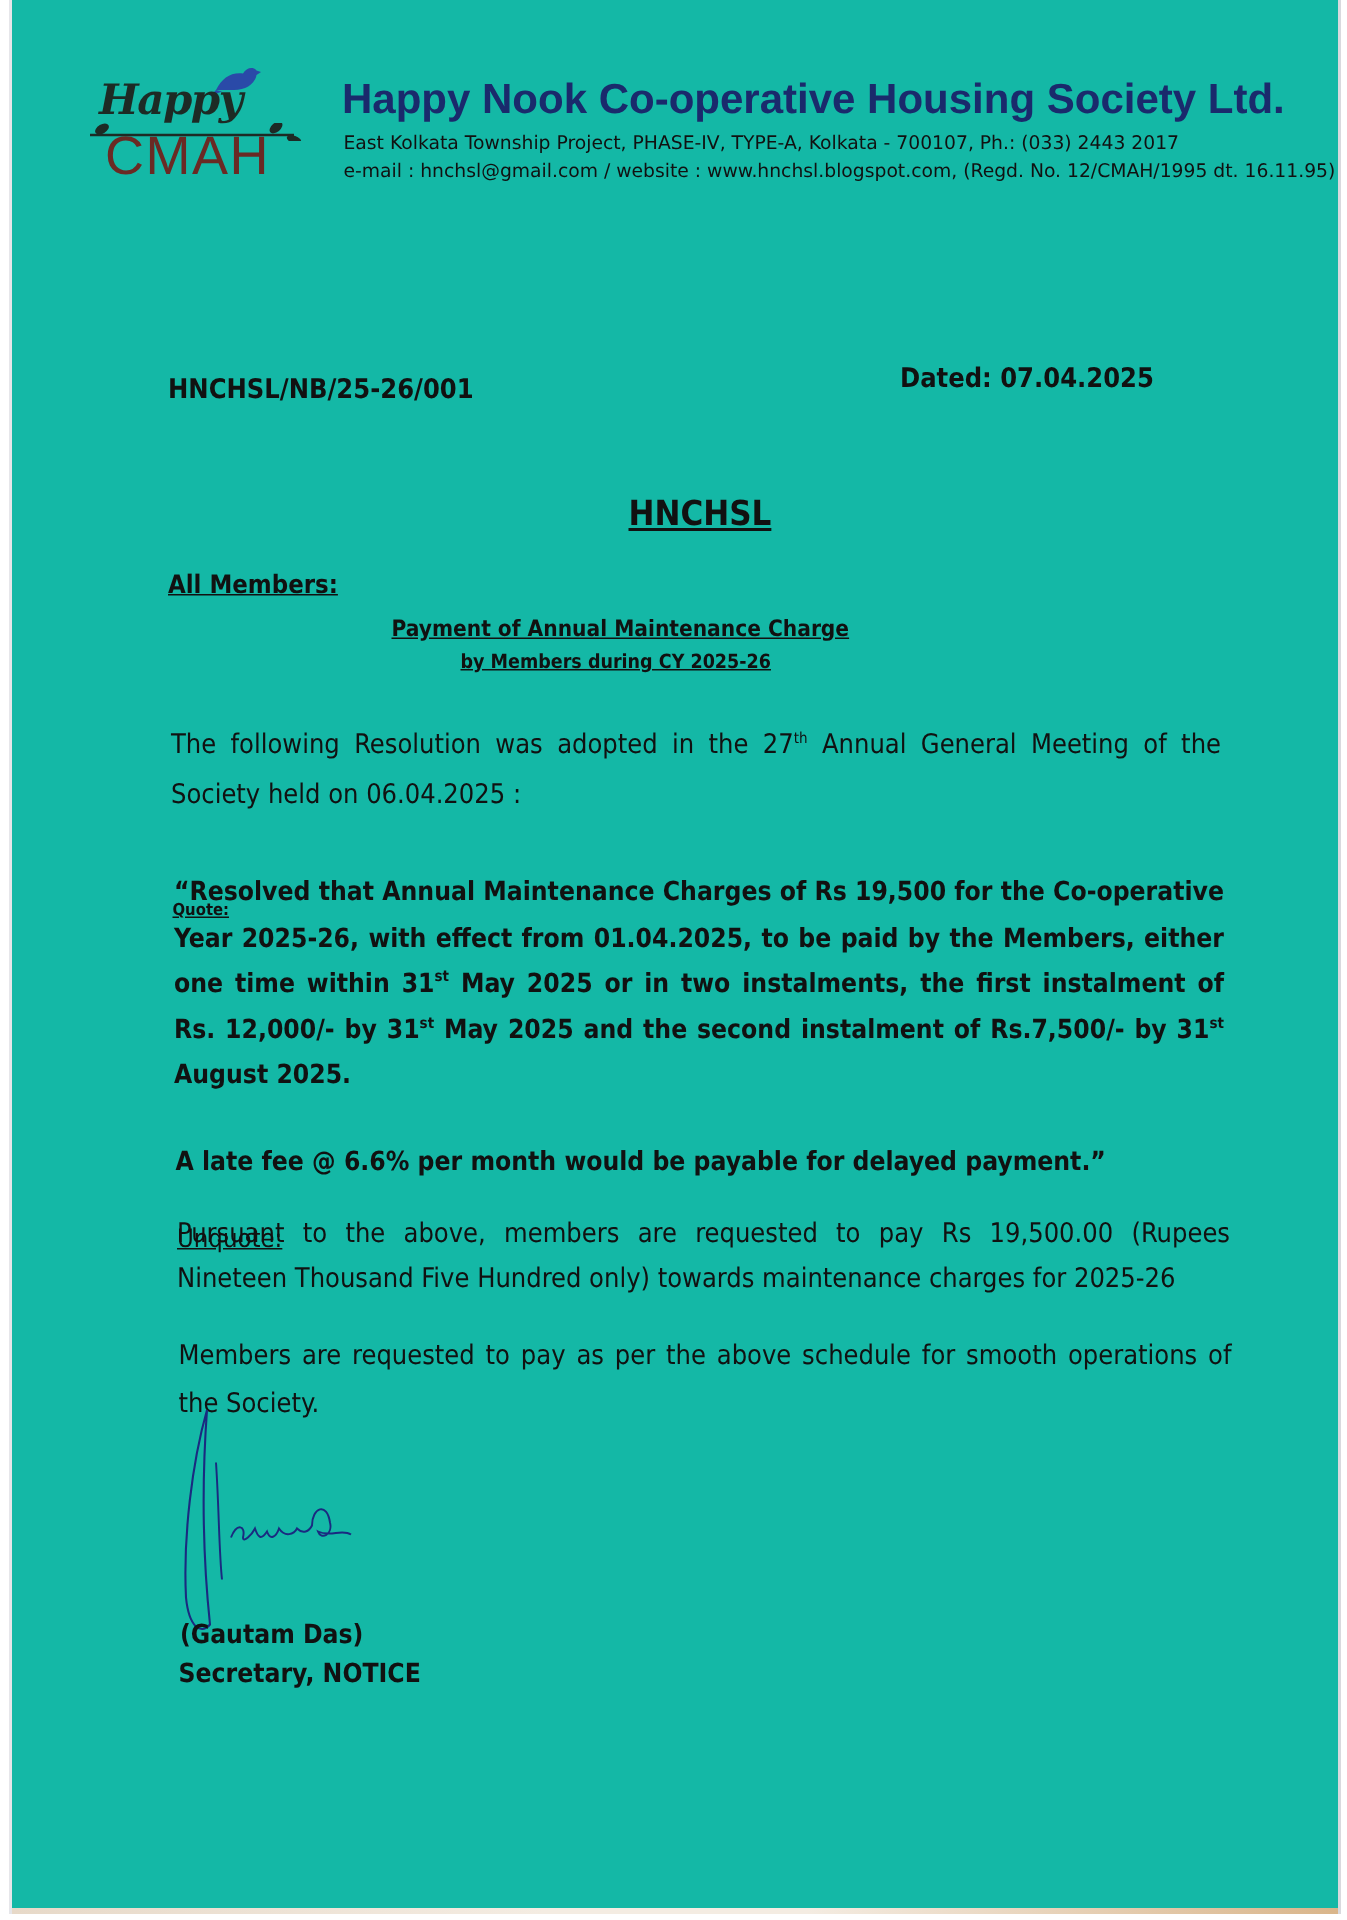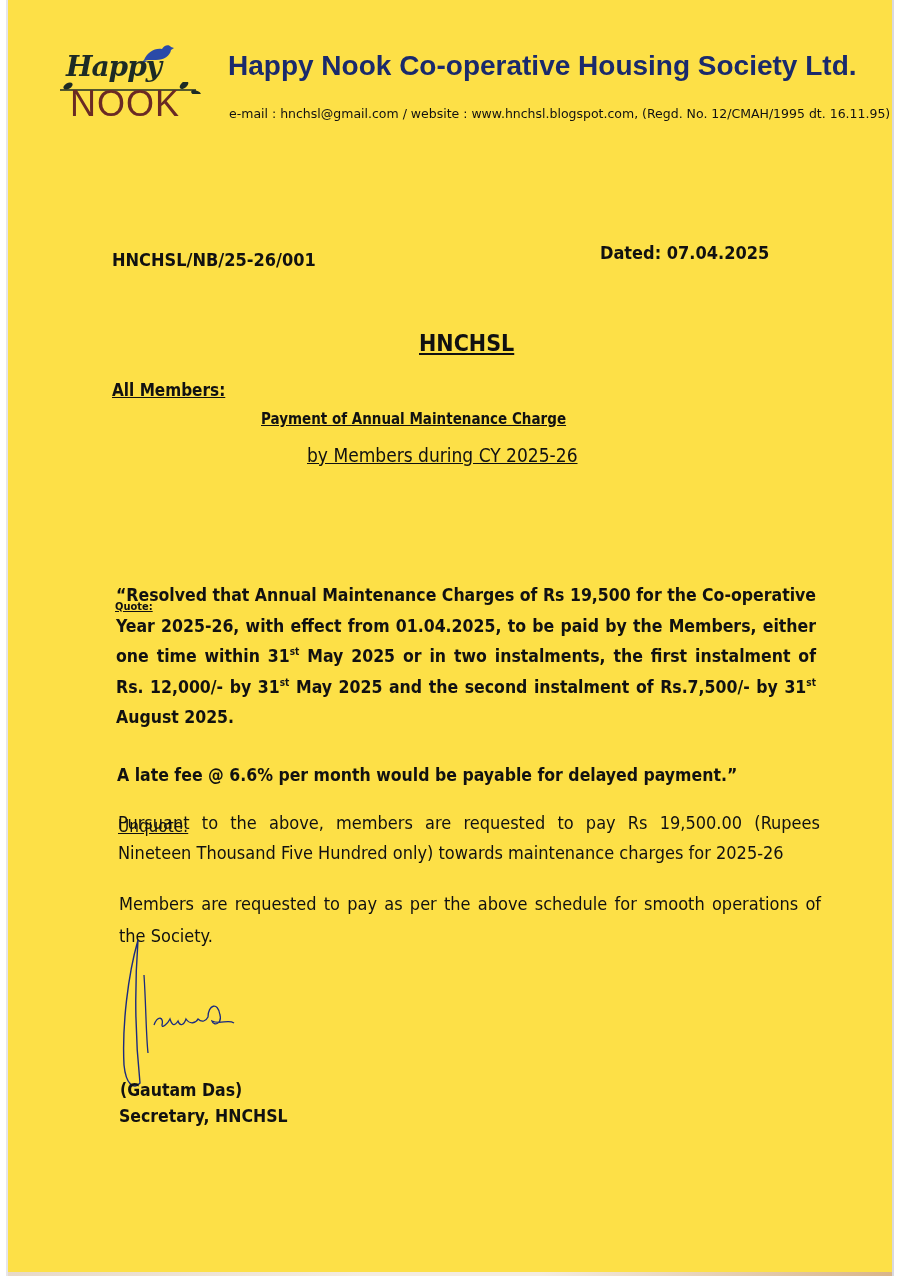--- a/index.html
+++ b/index.html
@@ -5,21 +5,21 @@
   html, body { margin: 0; padding: 0; }
   body {
     width: 898px; height: 1280px; overflow: hidden;
     background: #ffffff;
     font-family: "DejaVu Sans Condensed", "DejaVu Sans", sans-serif;
     color: #111;
     position: relative;
   }
   .page {
     position: absolute; left: 6px; top: 0; width: 884px; height: 1276px;
-    background: #fde047;
+    background: #14b8a6;
     border-left: 2px solid #e6e6ea;
     border-right: 2px solid #d9d9de;
   }
   .bottom-edge {
     position: absolute; left: 0; right: 0; bottom: 0; height: 4px;
     background: linear-gradient(90deg, #e7d9c8, #f4ece2 40%, #f4ece2 60%, #d9b58a);
   }
   
   .logo { position: absolute; left: 48px; top: 38px; width: 150px; height: 90px; }
   .logo .happy {
@@ -47,21 +47,21 @@
   .org-mail { top: 106px; }
 
   
   .t { position: absolute; white-space: nowrap; margin-top: 40px; }
   .ref { left: 104px; top: 209px; font-size: 18px; font-weight: bold; }
   .date { left: 592px; top: 202px; font-size: 18px; font-weight: bold; }
   .notice { left: 411px; top: 290px; font-size: 23px; font-weight: bold; text-decoration: underline; }
   .u { text-decoration: underline; }
   .addressee { left: 104px; top: 340px; font-size: 17px; font-weight: bold; }
   .subject1 { left: 253px; top: 370px; font-size: 15px; font-weight: bold; }
-  .subject2 { left: 299px; top: 404px; font-size: 19px; font-weight: normal; }
+  .subject2 { left: 299px; top: 394px; font-size: 13px; font-weight: bold; }
 
   .para {
     position: absolute; font-size: 18px; line-height: 33px; text-align: justify;
   }
   .p-intro { left: 106px; top: 480px; width: 700px; }
   .quote-label { left: 107px; top: 560px; font-size: 11px; font-weight: bold; }
   .p-quote { left: 108px; top: 580px; width: 700px; font-weight: bold; font-size: 17.5px; line-height: 30.5px; }
   .p-late { left: 109px; top: 725px; font-size: 17.5px; font-weight: bold; }
   .unquote-label { left: 110px; top: 776px; font-size: 17px; }
   .p-pursuant { left: 110px; top: 808px; width: 702px; line-height: 30px; }
@@ -82,50 +82,52 @@
       <path d="M4 18 C8 10 14 6 22 7 C24 3 29 2 31 5 L34 6 L31 8 C30 14 24 18 16 18 Z" fill="#2a4aa8"></path>
       <path d="M4 18 L0 22 L8 19 Z" fill="#2a4aa8"></path>
     </svg>
     <span class="happy">Happy</span>
     <svg class="branch" viewBox="0 0 150 12">
       <line x1="4" y1="8" x2="140" y2="8" stroke="#1d2b25" stroke-width="1.6"></line>
       <ellipse cx="12" cy="4" rx="5" ry="3" fill="#1d2b25" transform="rotate(-30 12 4)"></ellipse>
       <ellipse cx="128" cy="3" rx="5" ry="3" fill="#1d2b25" transform="rotate(-40 128 3)"></ellipse>
       <ellipse cx="140" cy="11" rx="5" ry="2.5" fill="#1d2b25" transform="rotate(20 140 11)"></ellipse>
     </svg>
-    <span class="nook">NOOK</span>
+    <span class="nook">CMAH</span>
   </div>
 
   <div class="org-name">Happy Nook Co-operative Housing Society Ltd.</div>
+  <div class="org-line org-addr">East Kolkata Township Project, PHASE-IV, TYPE-A, Kolkata - 700107, Ph.: (033) 2443 2017</div>
   <div class="org-line org-mail">e-mail : hnchsl@gmail.com / website : www.hnchsl.blogspot.com, (Regd. No. 12/CMAH/1995 dt. 16.11.95)</div>
 
   <div class="t ref">HNCHSL/NB/25-26/001</div>
   <div class="t date">Dated: 07.04.2025</div>
 
   <div class="t notice">HNCHSL</div>
 
   <div class="t addressee u">All Members:</div>
   <div class="t subject1 u">Payment of Annual Maintenance Charge</div>
   <div class="t subject2 u">by Members during CY 2025-26</div>
 
+  <div class="para p-intro"><span>The following Resolution was adopted in the 27</span><sup>th</sup><span> Annual General Meeting of the Society held on 06.04.2025 :</span></div>
 
   <div class="t quote-label u">Quote:</div>
 
   <div class="para p-quote"><span>“Resolved that Annual Maintenance Charges of Rs 19,500 for the Co-operative Year 2025-26, with effect from 01.04.2025, to be paid by the Members, either one time within 31</span><sup>st</sup><span> May 2025 or in two instalments, the first instalment of Rs. 12,000/- by 31</span><sup>st</sup><span> May 2025 and the second instalment of Rs.7,500/- by 31</span><sup>st</sup><span> August 2025.</span></div>
 
   <div class="t p-late">A late fee @ 6.6% per month would be payable for delayed payment.”</div>
 
   <div class="t unquote-label u">Unquote:</div>
 
   <div class="para p-pursuant">Pursuant to the above, members are requested to pay Rs 19,500.00 (Rupees Nineteen Thousand Five Hundred only) towards maintenance charges for 2025-26</div>
   <div class="para p-members">Members are requested to pay as per the above schedule for smooth operations of the Society.</div>
 
   <svg class="sig-svg" viewBox="0 0 170 160">
     <path d="M22 5 C12 40 6 90 8 130 C10 150 18 155 24 148 C20 110 18 60 22 5" fill="none" stroke="#1a2a80" stroke-width="1.4"></path>
     <path d="M28 40 C30 70 30 100 32 118" fill="none" stroke="#1a2a80" stroke-width="1.3"></path>
     <path d="M38 90 C42 80 48 82 46 90 C46 94 52 88 54 84 C56 90 58 92 62 86 C64 92 68 90 70 84 C74 90 80 88 82 84 C86 88 90 86 92 82 C92 70 102 66 104 80 C106 88 98 92 96 86 C104 90 112 84 118 88" fill="none" stroke="#1a2a80" stroke-width="1.3"></path>
   </svg>
 
   <div class="t signatory">(Gautam Das)</div>
-  <div class="t designation">Secretary, HNCHSL</div>
+  <div class="t designation">Secretary, NOTICE</div>
 
   <div class="bottom-edge"></div>
 </div>
 
 </body></html>

